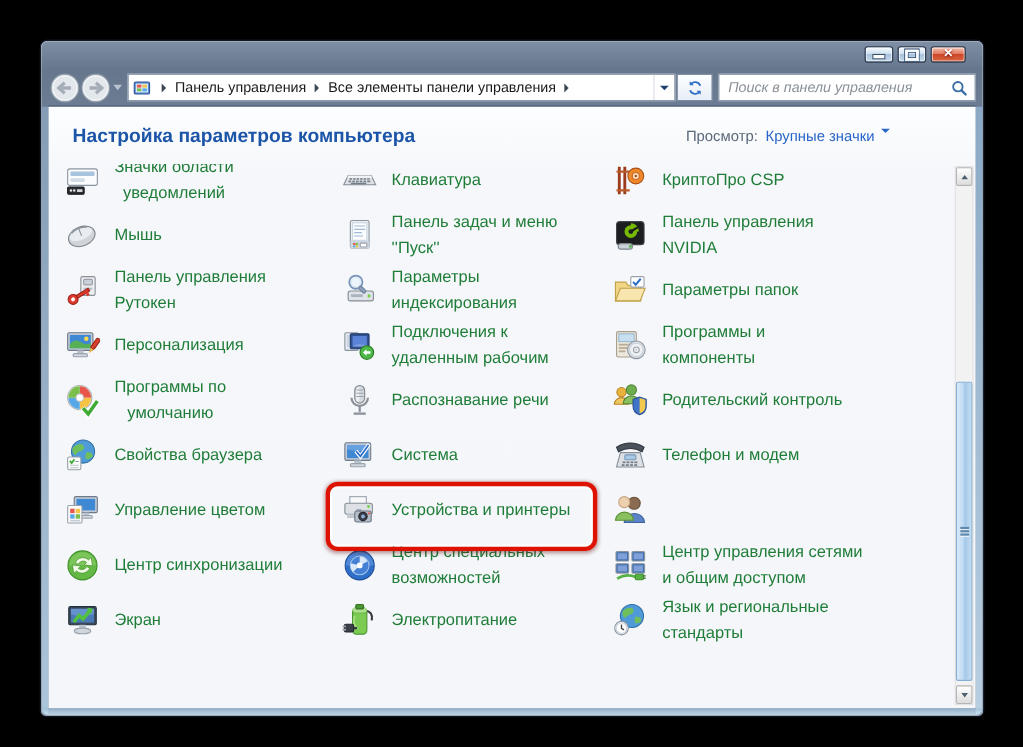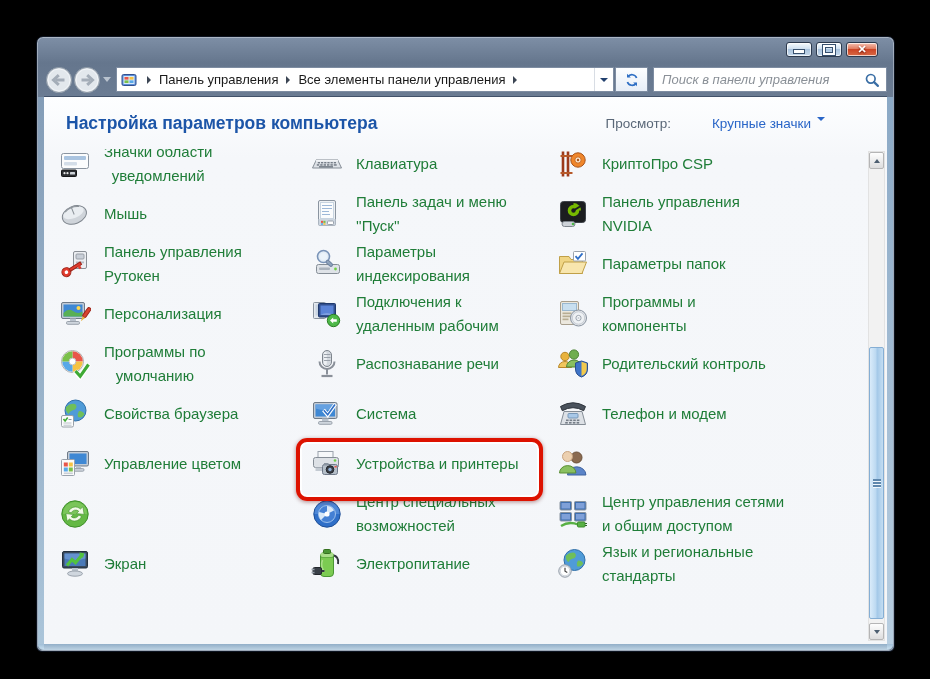--- a/index.html
+++ b/index.html
@@ -41,23 +41,23 @@
   .searchbox{position:absolute;left:609px;top:4px;width:234px;height:25px;box-sizing:border-box;background:#fff;border:1px solid #7e8da2;
              display:flex;align-items:center;padding:0 6px;}
   .searchbox input{flex:1;border:0;outline:none;font-size:13px;font-family:"Liberation Sans",sans-serif;color:#333;background:transparent;min-width:0;}
   .searchbox input::placeholder{font-style:italic;color:#8a9097;}
 
   
   .client{position:absolute;left:7px;top:60px;width:843px;height:547px;overflow:hidden;
           background:linear-gradient(180deg,#fdfeff 0,#f5f7fa 60px,#f4f6f9 100%);box-shadow:0 -1px 0 #42526a;}
   .page-header{position:absolute;left:0;top:0;right:0;height:52px;}
   .page-title{position:absolute;left:22px;top:16px;font-size:17.5px;color:#1c55a8;}
-  .view-select{position:absolute;top:19px;right:62px;display:flex;align-items:center;gap:7px;font-size:13.5px;padding-left:46px;}
+  .view-select{position:absolute;top:19px;right:78px;display:flex;align-items:center;gap:7px;font-size:13.5px;padding-left:46px;}
   .view-label{color:#5a6878;}
-  .view-link{color:#2a66c8;display:flex;gap:6px;cursor:default;margin-left:34px;}
+  .view-link{color:#2a66c8;display:flex;gap:6px;cursor:default;}
   .view-tri{width:0;height:0;border-top:4px solid #2a66c8;border-left:4px solid transparent;border-right:4px solid transparent;margin-top:1px;}
 
   .content-clip{position:absolute;left:0;top:52px;right:20px;bottom:2px;overflow:hidden;}
   .grid{display:grid;grid-template-columns:252px 246px 300px;grid-auto-rows:50px;margin-left:12px;margin-top:-10px;}
   .cell{display:flex;align-items:center;gap:13px;padding-left:3px;box-sizing:border-box;cursor:default;}
   .cell .icon{width:32px;height:32px;flex:0 0 auto;}
   .cell .icon svg{width:32px;height:32px;display:block;}
   .cell .label{font-size:15px;line-height:24px;color:#1f7d38;white-space:pre-line;}
 
   .highlight-box{position:absolute;left:252px;top:341px;width:239px;height:55px;border:4px solid #dd1200;border-radius:11px;
@@ -494,20 +494,21 @@
   </div>
           <div class="cell">
     <span class="icon">
               <svg viewBox="0 0 32 32">
                 <circle cx="16" cy="16" r="13.2" fill="#64b944" stroke="#3f8f2a"></circle>
                 <path d="M4 16 a12 12 0 0 1 24 0" fill="#8ed06e" opacity=".55"></path>
                 <path d="M9.5 13.5 a7.5 7.5 0 0 1 12 -2.5 l2.4 -2.2 1.2 7.6 -7.6 -.9 2.3 -2.2 a4.8 4.8 0 0 0 -7.6 1.6 z" fill="#f2fae8" stroke="#3f8f2a" stroke-width=".6"></path>
                 <path d="M22.5 18.5 a7.5 7.5 0 0 1 -12 2.5 l-2.4 2.2 -1.2 -7.6 7.6 .9 -2.3 2.2 a4.8 4.8 0 0 0 7.6 -1.6 z" fill="#f2fae8" stroke="#3f8f2a" stroke-width=".6"></path>
               </svg>
             </span>
+    <span class="label" style="color: rgb(31, 125, 56);">Центр синхронизации</span>
   </div>
           <div class="cell">
     <span class="icon">
               <svg viewBox="0 0 32 32">
                 <circle cx="16" cy="16" r="13.2" fill="#2f6fc8" stroke="#1f4f96"></circle>
                 <path d="M3.5 16 a12.5 12.5 0 0 1 25 0" fill="#5b93dd" opacity=".7"></path>
                 <circle cx="16" cy="16" r="8.5" fill="#4480d4" stroke="#9cc0ec"></circle>
                 <path d="M16 16 L16 8 A8 8 0 0 1 23 12.5 z" fill="#d8e8f8"></path>
                 <path d="M16 16 L10 22 A8 8 0 0 1 8.2 14 z" fill="#d8e8f8"></path>
                 <circle cx="16" cy="16" r="2.6" fill="#fff"></circle>

